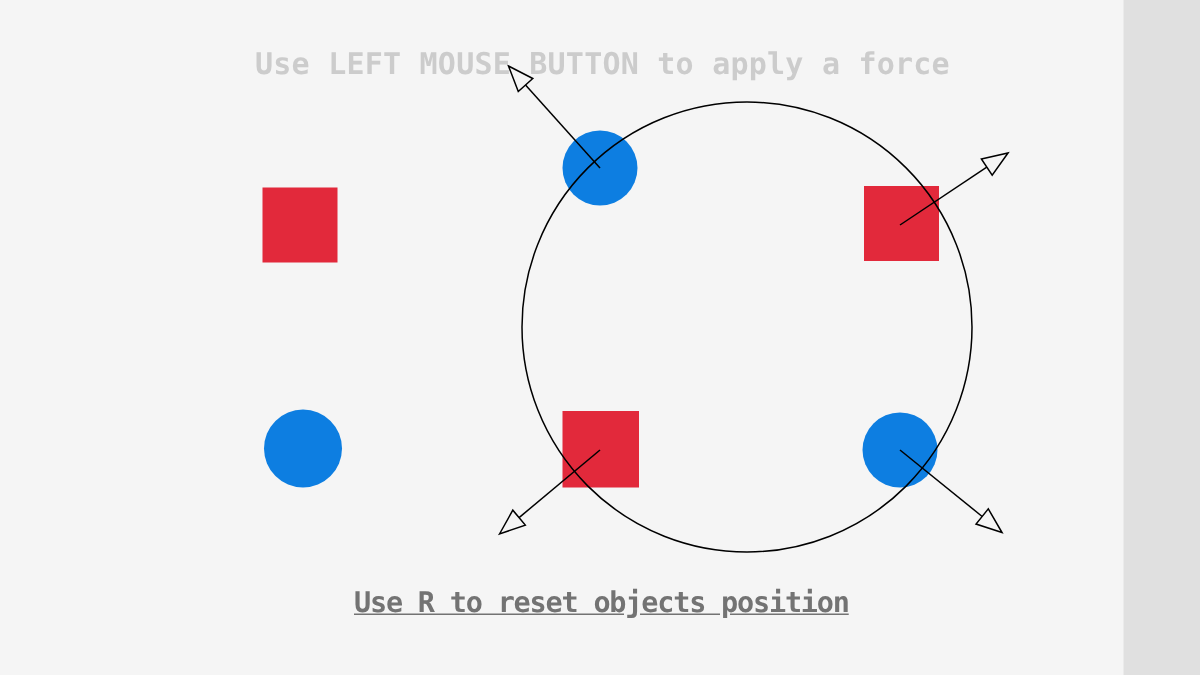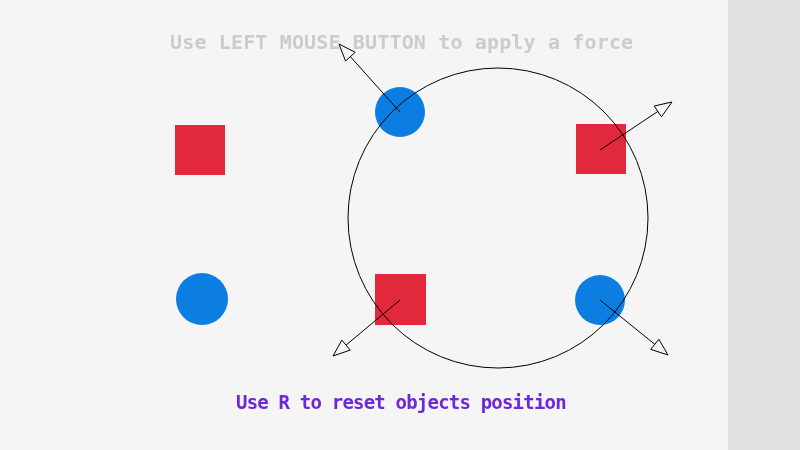--- a/index.html
+++ b/index.html
@@ -7,20 +7,21 @@
     padding: 0;
     background: #e0e0e0;
     font-family: "DejaVu Sans Mono", "Liberation Mono", monospace;
   }
   .stage {
     position: relative;
     width: 728px;
     height: 450px;
     overflow: hidden;
     background: #f5f5f5;
+    padding-left: 21px;
   }
   .scene-svg {
     position: absolute;
     left: 0;
     top: 0;
     width: 800px;
     height: 450px;
   }
   .hint {
     position: absolute;
@@ -77,14 +78,14 @@
       <line x1="400" y1="112" x2="350.3518223462661" y2="56.654490484362206" class="force-line"></line>
       <polygon points="339,44 355.1903040020516,52.31408782255458 345.51334069048056,60.99489314616983" class="force-head"></polygon>
       <line x1="600" y1="150" x2="657.8551449962566" y2="111.4299033358289" class="force-line"></line>
       <polygon points="672,102 661.4606962717206,116.83823024902487 654.2495937207926,106.02157642263292" class="force-head"></polygon>
       <line x1="400" y1="300" x2="346.0437900556699" y2="345.09772771466396" class="force-line"></line>
       <polygon points="333,356 341.87527418186494,340.11039622279014 350.21230592947484,350.0850592065378" class="force-head"></polygon>
       <line x1="600" y1="300" x2="654.7823117755922" y2="344.3092227596702" class="force-line"></line>
       <polygon points="668,355 650.6946616542897,349.3630447278261 658.8699618968948,339.2554007915143" class="force-head"></polygon>
     </svg>
   <div class="hint hint-top" style="color: rgb(204, 204, 204);">Use LEFT MOUSE BUTTON to apply a force</div>
-  <div class="hint hint-bottom" style="color: #6d28d9;">Use R to reset objects position</div>
+  <div class="hint hint-bottom" style="color: #737373; text-decoration: underline;">Use R to reset objects position</div>
 </div>
 
 </body></html>

